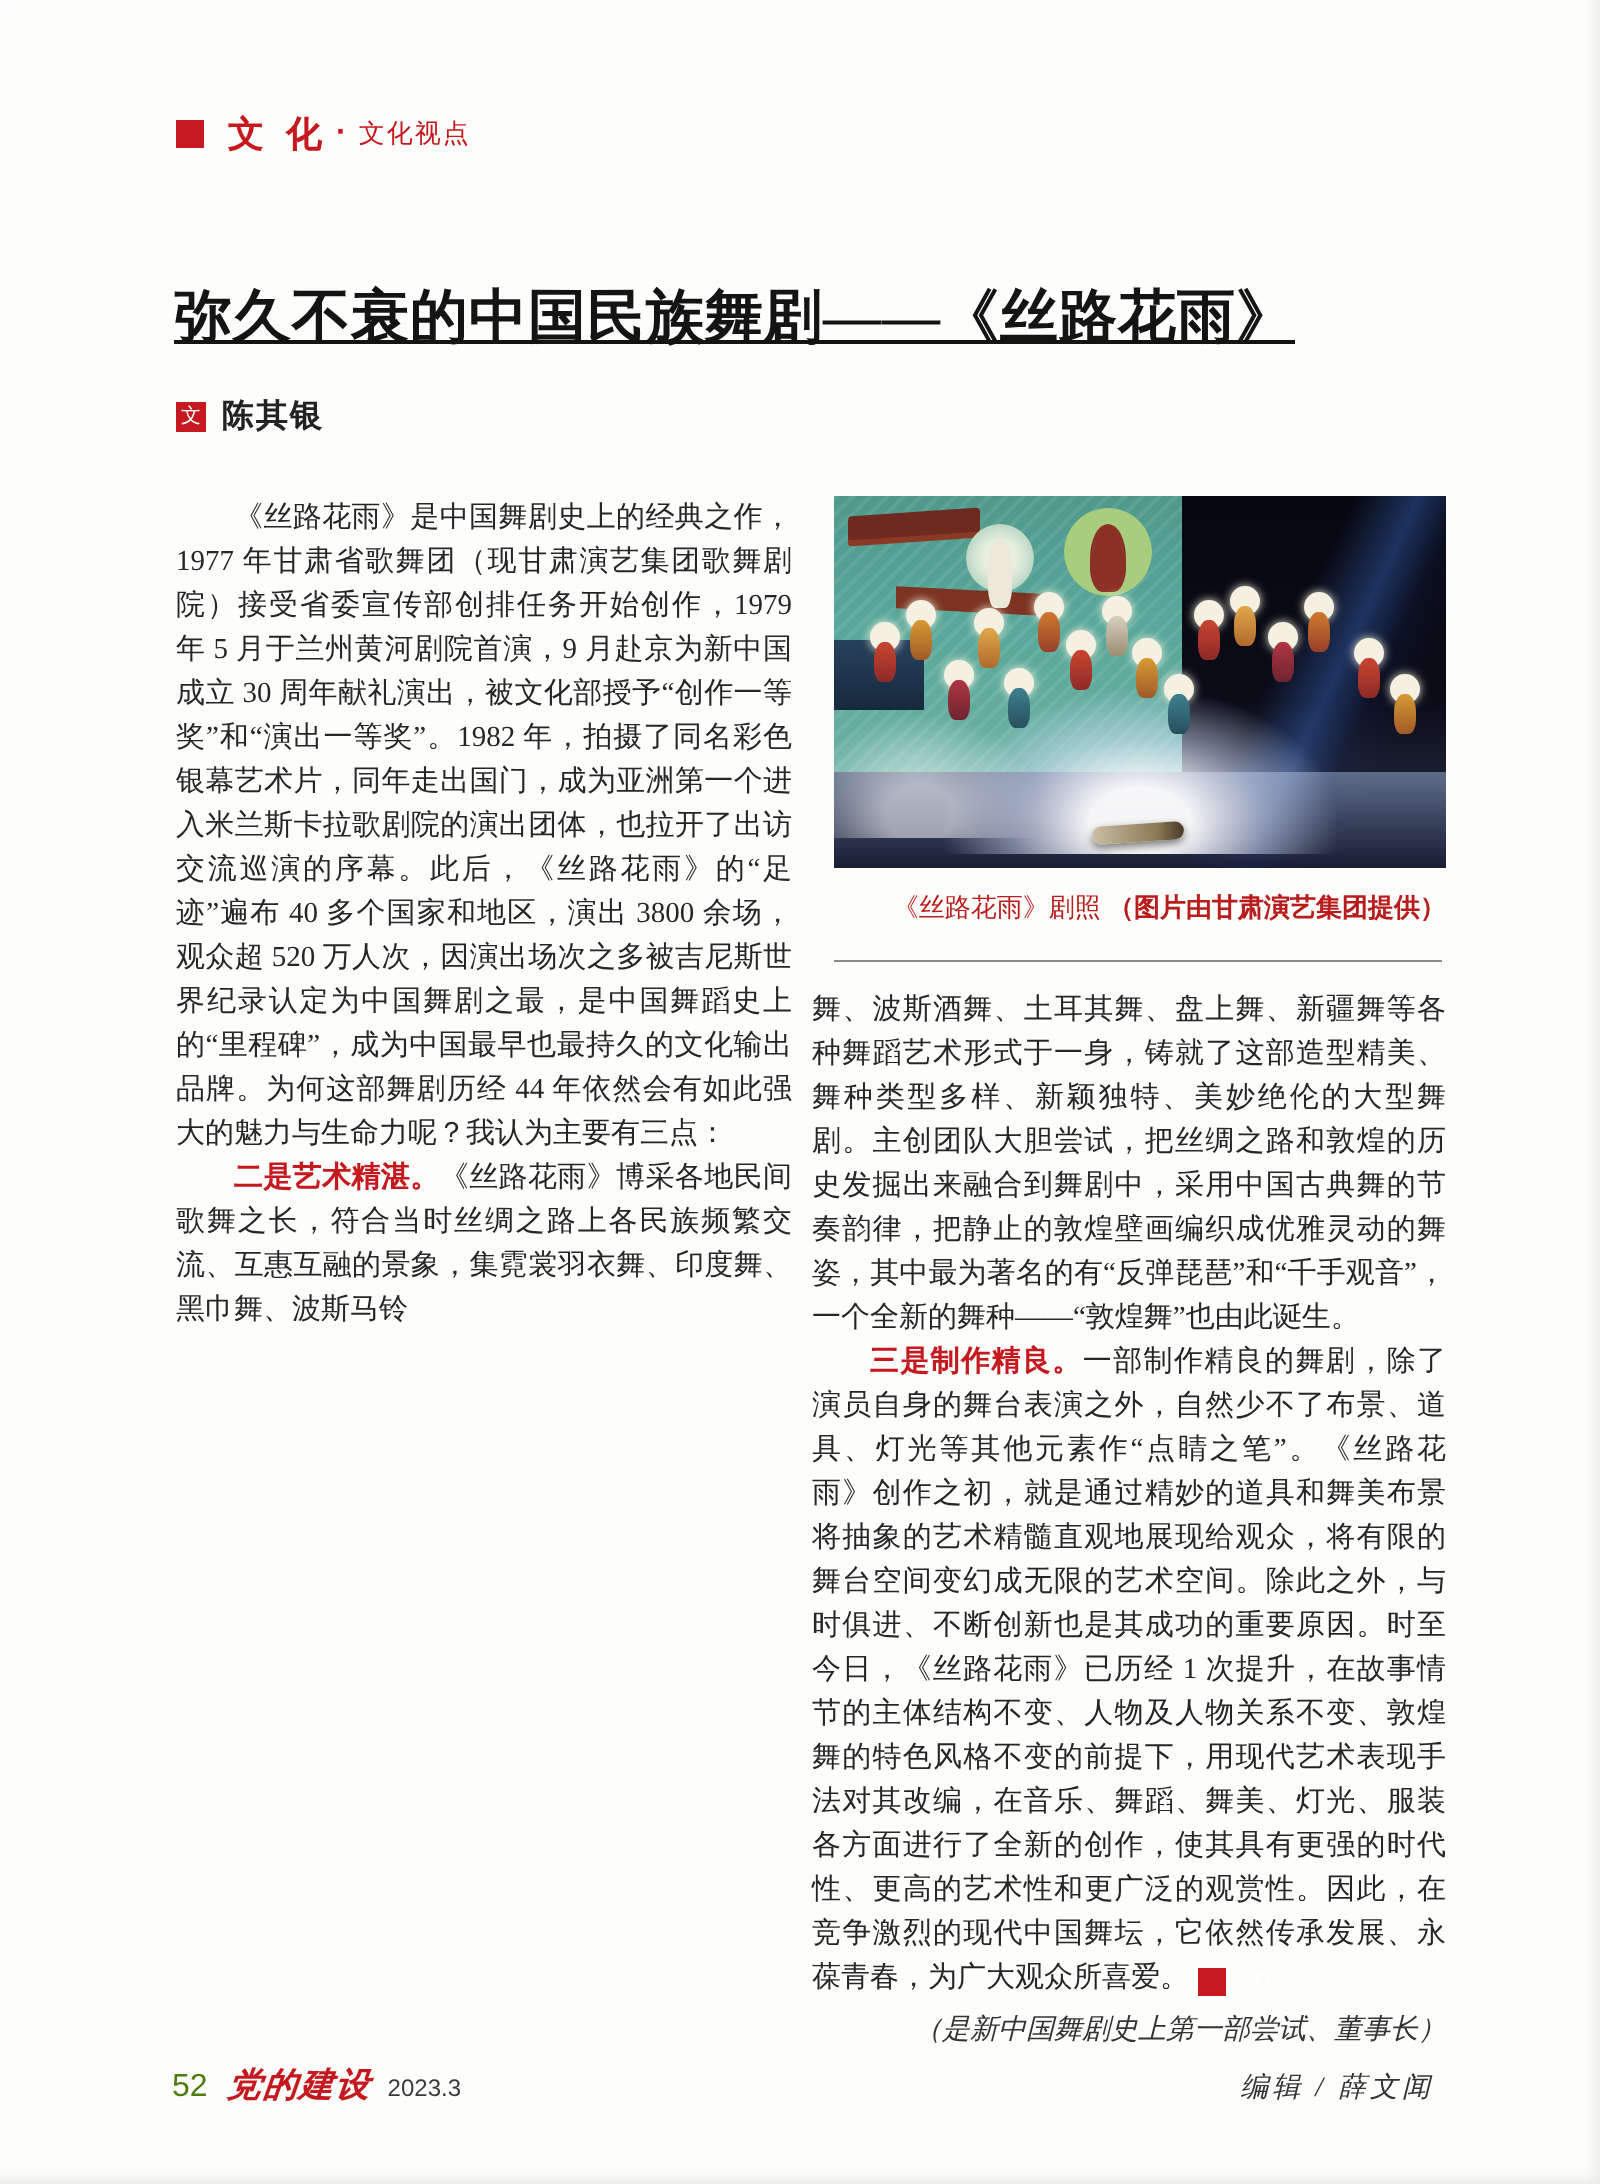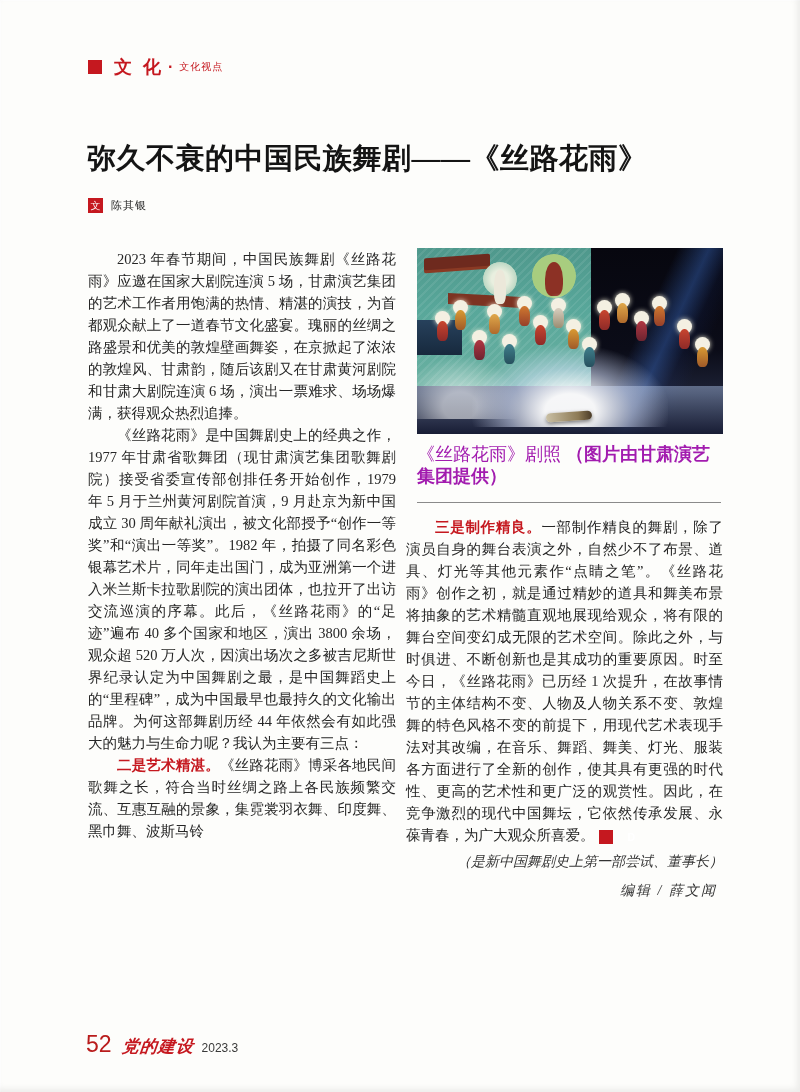--- a/index.html
+++ b/index.html
@@ -10,26 +10,26 @@
     background: #fdfdfb;
     box-shadow: inset -3px -3px 6px rgba(0,0,0,0.07), inset 1px 1px 0 rgba(255,255,255,1);
     font-family: "Liberation Serif", "DejaVu Serif", serif;
     color: #2b2b2b; overflow: hidden;
   }
   
   .kicker { position: absolute; left: 88px; top: 55px; display: flex; align-items: center; color: var(--accent); font-family: "Liberation Sans","DejaVu Sans",sans-serif; }
   .kicker .sq { width: 14px; height: 14px; background: var(--accent); margin-right: 12px; }
   .kicker .sect { font-size: 18px; font-weight: bold; letter-spacing: 3px; }
   .kicker .dot { font-size: 16px; font-weight: bold; margin: 0 6px 0 4px; }
-  .kicker .subsect { font-size: 10px; letter-spacing: 1px; }
+  .kicker .subsect { font-size: 13px; letter-spacing: 1px; }
   
-  .title { position: absolute; left: 87px; top: 139px; font-size: 29px; font-weight: bold; color: #141414; letter-spacing: 0.5px; white-space: nowrap; }
+  .title { position: absolute; left: 87px; top: 139px; font-size: 29px; font-weight: bold; color: #141414; letter-spacing: 0.5px; white-space: nowrap; text-decoration: underline; }
   .byline { position: absolute; left: 88px; top: 198px; display: flex; align-items: center; }
   .byline .wen { width: 15px; height: 15px; background: var(--accent); color: #fff; font-size: 10px; line-height: 15px; text-align: center; font-family: "Liberation Sans",sans-serif; margin-right: 8px; }
-  .byline .name { font-size: 11px; font-weight: normal; color: #222; font-family: "Liberation Sans","DejaVu Sans",sans-serif; letter-spacing: 1px; }
+  .byline .name { font-size: 16px; font-weight: bold; color: #222; font-family: "Liberation Sans","DejaVu Sans",sans-serif; letter-spacing: 1px; }
   
   .col { position: absolute; top: 248px; font-size: 14.5px; line-height: 22px; text-align: justify; color: #262626; }
   .col-left  { left: 88px;  width: 308px; }
   .col-right { left: 406px; width: 317px; }
   .col p { text-indent: 2em; margin: 0; }
   .col p.cont { text-indent: 0; }
   .lead { color: var(--accent); font-weight: bold; font-family: "Liberation Sans","DejaVu Sans",sans-serif; }
   .endmark { display: inline-block; width: 14px; height: 14px; background: var(--accent); color: #fff; font-size: 10.5px; line-height: 14px; text-align: center; font-weight: bold; font-family: "Liberation Sans",sans-serif; vertical-align: -1px; margin-left: 4px; }
   .author-note { text-align: right; font-style: italic; font-size: 14px; color: #333; margin-top: 5px; }
   .editor-line { text-align: right; font-style: italic; font-size: 14px; color: #333; margin-top: 7px; letter-spacing: 2px; padding-right: 6px; }
@@ -55,26 +55,26 @@
   .floor { position: absolute; left: 0; bottom: 0; width: 100%; height: 26%;
     background: linear-gradient(180deg, rgba(150,170,205,0.55), rgba(25,30,55,0.9)); }
   .glow { position: absolute; left: 18%; bottom: 4%; width: 64%; height: 44%;
     background: radial-gradient(ellipse at 50% 80%, rgba(255,255,255,0.95) 0 18%, rgba(220,230,255,0.5) 45%, rgba(0,0,0,0) 72%); }
   .glow2 { position: absolute; left: -6%; bottom: 8%; width: 40%; height: 34%;
     background: radial-gradient(ellipse at 50% 80%, rgba(255,255,255,0.55) 0 20%, rgba(0,0,0,0) 70%); }
   .dancer { position: absolute; width: 20px; height: 36px; }
   .dancer .halo { width: 15px; height: 15px; border-radius: 50%; background: #f4f0e2; margin: 0 auto; box-shadow: 0 0 5px rgba(255,252,230,0.9); }
   .dancer .body { width: 11px; height: 20px; margin: -5px auto 0; border-radius: 45% 45% 35% 35%; }
   .lying { position: absolute; left: 42%; bottom: 7%; width: 46px; height: 9px; border-radius: 5px; background: linear-gradient(90deg, #c9bfa4, #8d7a55 70%, #4a3b28); transform: rotate(-4deg); box-shadow: 0 2px 4px rgba(0,0,0,0.5); }
-  .caption { width: 306px; margin-top: 9px; text-align: left; font-size: 18px; color: #a21caf; font-family: "Liberation Sans","DejaVu Sans",sans-serif; }
+  .caption { width: 306px; margin-top: 9px; text-align: right; font-size: 13px; color: #b91c1c; font-family: "Liberation Sans","DejaVu Sans",sans-serif; }
   .caption .credit { font-weight: bold; }
   .divider { width: 304px; height: 1px; background: #8a8a8a; margin: 15px 0 13px 0; }
   
   .footer { position: absolute; left: 86px; top: 1031px; display: flex; align-items: baseline; }
-  .footer .pagenum { font-size: 23px; color: #b91c1c; font-family: "Liberation Sans",sans-serif; }
+  .footer .pagenum { font-size: 16px; color: #4d7c0f; font-family: "Liberation Sans",sans-serif; }
   .footer .maglogo { font-size: 17px; font-weight: bold; font-style: italic; color: var(--accent); margin-left: 10px; transform: skewX(-6deg); letter-spacing: 1px; }
   .footer .issue { font-size: 12px; color: #3a3a3a; margin-left: 8px; font-family: "Liberation Sans",sans-serif; }
 </style>
 </head>
 <body>
 
 <div class="page">
 
   <div class="kicker">
     <span class="sq"></span>
@@ -84,21 +84,20 @@
   </div>
 
   <h1 class="title">弥久不衰的中国民族舞剧——《丝路花雨》</h1>
 
   <div class="byline">
     <span class="wen">文</span>
     <span class="name">陈其银</span>
   </div>
 
   <div class="col col-left">
-    <p>2023 年春节期间，中国民族舞剧《丝路花雨》应邀在国家大剧院连演 5 场，甘肃演艺集团的艺术工作者用饱满的热情、精湛的演技，为首都观众献上了一道春节文化盛宴。瑰丽的丝绸之路盛景和优美的敦煌壁画舞姿，在京掀起了浓浓的敦煌风、甘肃韵，随后该剧又在甘肃黄河剧院和甘肃大剧院连演 6 场，演出一票难求、场场爆满，获得观众热烈追捧。</p>
     <p>《丝路花雨》是中国舞剧史上的经典之作，1977 年甘肃省歌舞团（现甘肃演艺集团歌舞剧院）接受省委宣传部创排任务开始创作，1979 年 5 月于兰州黄河剧院首演，9 月赴京为新中国成立 30 周年献礼演出，被文化部授予“创作一等奖”和“演出一等奖”。1982 年，拍摄了同名彩色银幕艺术片，同年走出国门，成为亚洲第一个进入米兰斯卡拉歌剧院的演出团体，也拉开了出访交流巡演的序幕。此后，《丝路花雨》的“足迹”遍布 40 多个国家和地区，演出 3800 余场，观众超 520 万人次，因演出场次之多被吉尼斯世界纪录认定为中国舞剧之最，是中国舞蹈史上的“里程碑”，成为中国最早也最持久的文化输出品牌。为何这部舞剧历经 44 年依然会有如此强大的魅力与生命力呢？我认为主要有三点：</p>
     <p><span class="lead">二是艺术精湛。</span><span>《丝路花雨》博采各地民间歌舞之长，符合当时丝绸之路上各民族频繁交流、互惠互融的景象，集霓裳羽衣舞、印度舞、黑巾舞、波斯马铃</span></p>
   </div>
 
   <div class="col col-right">
     <div class="photo-wrap">
       <div class="photo">
         <div class="mural">
           <div class="roof r1"></div>
           <div class="roof r2"></div>
@@ -175,20 +174,21 @@
             <div class="body" style="background:linear-gradient(#d89a33,#a05a28)"></div>
           </div>
         <div class="lying"></div>
       </div>
       <div class="caption">
         <span>《丝路花雨》剧照</span>
         <span class="credit">（图片由甘肃演艺集团提供）</span>
       </div>
       <div class="divider"></div>
     </div>
+    <p class="cont">舞、波斯酒舞、土耳其舞、盘上舞、新疆舞等各种舞蹈艺术形式于一身，铸就了这部造型精美、舞种类型多样、新颖独特、美妙绝伦的大型舞剧。主创团队大胆尝试，把丝绸之路和敦煌的历史发掘出来融合到舞剧中，采用中国古典舞的节奏韵律，把静止的敦煌壁画编织成优雅灵动的舞姿，其中最为著名的有“反弹琵琶”和“千手观音”，一个全新的舞种——“敦煌舞”也由此诞生。</p>
     <p><span class="lead">三是制作精良。</span><span>一部制作精良的舞剧，除了演员自身的舞台表演之外，自然少不了布景、道具、灯光等其他元素作“点睛之笔”。《丝路花雨》创作之初，就是通过精妙的道具和舞美布景将抽象的艺术精髓直观地展现给观众，将有限的舞台空间变幻成无限的艺术空间。除此之外，与时俱进、不断创新也是其成功的重要原因。时至今日，《丝路花雨》已历经 1 次提升，在故事情节的主体结构不变、人物及人物关系不变、敦煌舞的特色风格不变的前提下，用现代艺术表现手法对其改编，在音乐、舞蹈、舞美、灯光、服装各方面进行了全新的创作，使其具有更强的时代性、更高的艺术性和更广泛的观赏性。因此，在竞争激烈的现代中国舞坛，它依然传承发展、永葆青春，为广大观众所喜爱。</span><span class="endmark">D</span></p>
     <div class="author-note">（是新中国舞剧史上第一部尝试、董事长）</div>
     <div class="editor-line">编辑 / 薛文闻</div>
   </div>
 
   <div class="footer">
     <span class="pagenum">52</span>
     <span class="maglogo">党的建设</span>
     <span class="issue">2023.3</span>
   </div>

